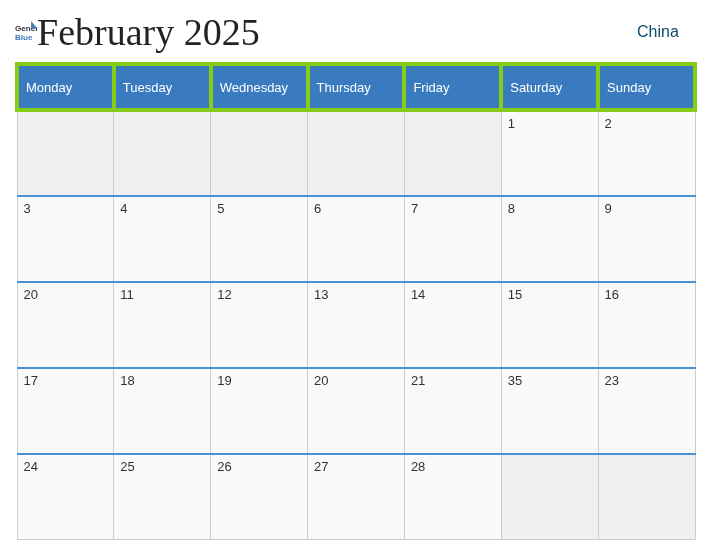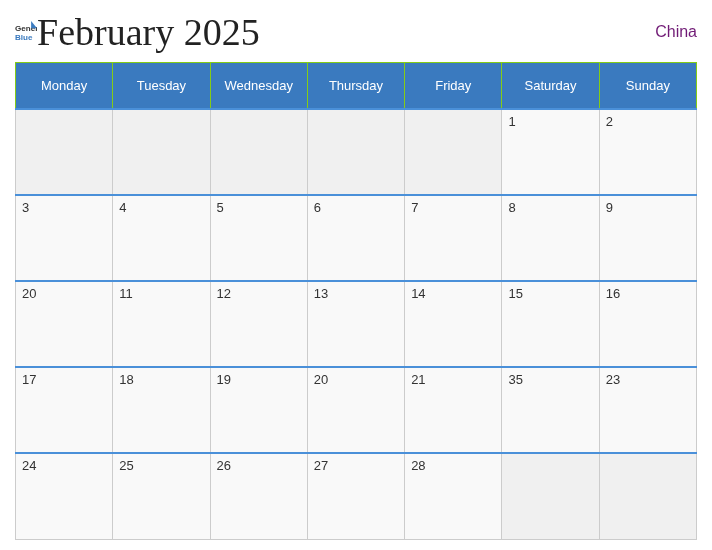--- a/index.html
+++ b/index.html
@@ -35,39 +35,38 @@
     .month-title {
       font-size: 38px;
       font-weight: normal;
       color: #222;
       font-family: Georgia, serif;
       text-align: left;
       flex: 1;
     }
     .country {
       font-size: 16px;
-      color: #701a75;
+      color: #0c4a6e;
       min-width: 60px;
-      text-align: right;
     }
     .calendar {
       flex: 1;
       border: 1px solid #ccc;
       border-collapse: collapse;
       width: 100%;
       table-layout: fixed;
     }
     .calendar th {
       background: #3a7abf;
       color: #fff;
-      text-align: center;
+      text-align: left;
       padding: 5px 7px;
       font-size: 13px;
       font-weight: normal;
-      border: 1px solid #84cc16;
+      border: 4px solid #84cc16;
       height: 46px;
     }
     .calendar td {
       border: 1px solid #ccc;
       vertical-align: top;
       padding: 4px 6px;
       height: 72px;
       font-size: 13px;
       color: #333;
       background: #f9f9f9;

